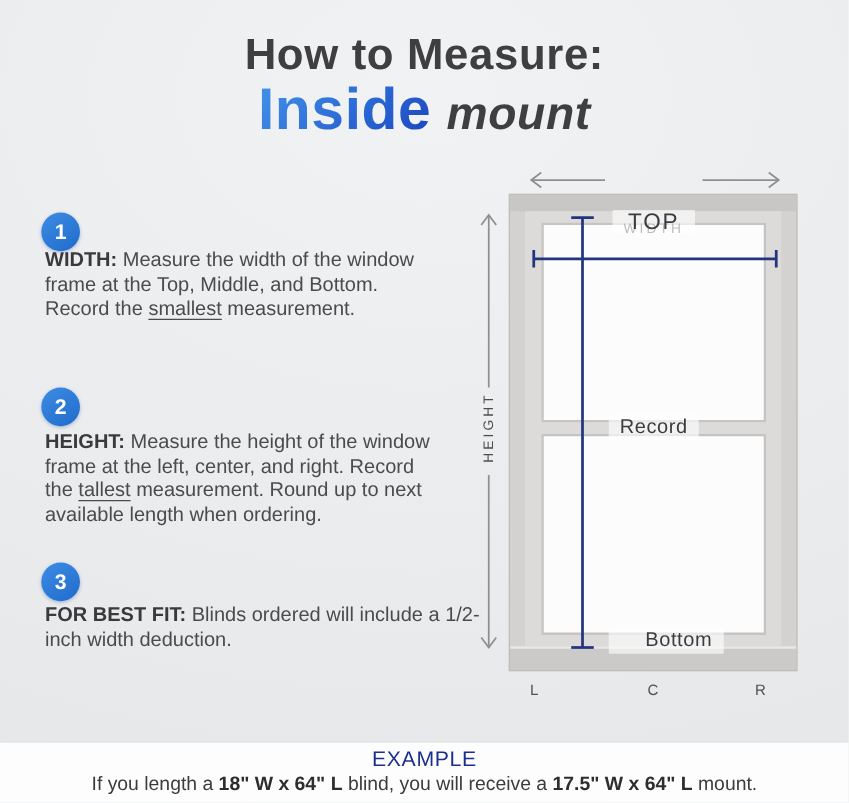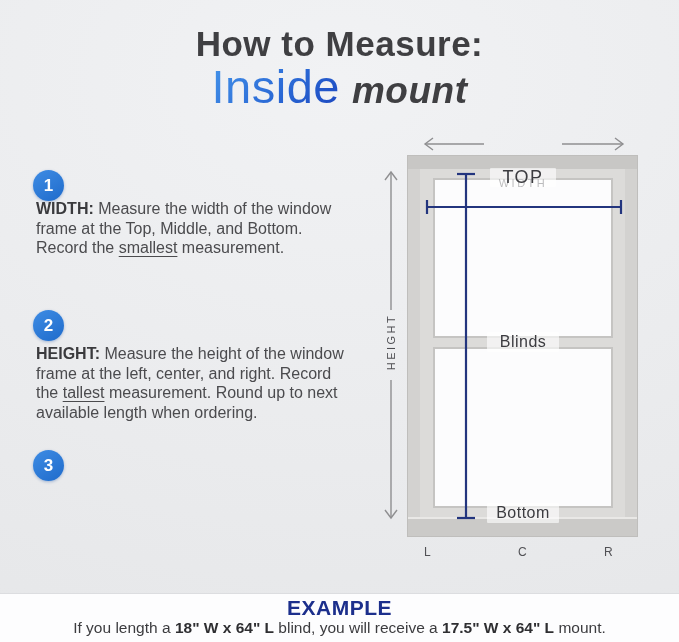--- a/index.html
+++ b/index.html
@@ -12,21 +12,21 @@
     position:relative;width:679px;height:642px;overflow:hidden;
     background:radial-gradient(130% 95% at 50% 12%, #f1f2f4 0%, #ebecee 55%, #e6e7e9 100%);
   }
   
   .title-block{position:absolute;top:24px;left:0;width:100%;text-align:center;}
   .title-line1{
     font-size:35px;font-weight:700;color:#3f3f42;letter-spacing:0.5px;line-height:40px;
   }
   .title-line2{margin-top:-2px;line-height:50px;}
   .title-highlight{
-    font-size:47px;font-weight:400;letter-spacing:0.5px;
+    font-size:47px;font-weight:700;letter-spacing:0.5px;
     background:linear-gradient(135deg,#4595ea 0%, #2b6ad6 55%, #1a44bd 100%);
     -webkit-background-clip:text;background-clip:text;color:transparent;
     vertical-align:baseline;
   }
   .title-suffix{font-size:37px;font-weight:700;color:#3f3f42;margin-left:12px;letter-spacing:0.5px;font-style:italic;}
   
   .step-badge{
     position:absolute;width:31px;height:31px;border-radius:50%;
     background:linear-gradient(145deg,#3e8ce4 0%, #1f6bcb 100%);
     box-shadow:0 1px 3px rgba(30,80,160,0.35);
@@ -56,36 +56,36 @@
   .pane{position:absolute;left:13px;width:180px;background:#fcfcfd;border:2px solid #c5c4c2;box-sizing:border-box;}
   .pane-top{top:9px;height:160px;}
   .pane-bottom{top:178px;height:161px;}
   
   .chip{
     position:absolute;background:rgba(255,255,255,0.62);
     color:#3c3c40;text-align:center;border-radius:1px;
   }
   .chip-top{left:490px;top:168px;width:66px;height:19px;font-size:18px;line-height:19px;letter-spacing:1.5px;}
   .chip-middle{left:487px;top:332px;width:72px;height:20px;font-size:16px;line-height:20px;letter-spacing:0.5px;}
-  .chip-bottom{left:487px;top:503px;width:72px;height:20px;font-size:16px;line-height:20px;letter-spacing:0.5px;}
+  .chip-bottom{left:487px;top:503px;width:72px;height:20px;font-size:16px;line-height:20px;letter-spacing:0.5px;padding-left:20px;}
   .measure-caption{position:absolute;font-size:11px;letter-spacing:2.5px;color:#4e4e52;text-align:center;}
   .lbl-width{left:480px;top:138px;width:86px;margin-top:39px;}
   .lbl-height{left:358px;top:336px;width:66px;transform:rotate(-90deg);}
   .lcr{position:absolute;top:545px;font-size:12px;letter-spacing:1px;color:#515155;}
   .lbl-l{left:424px;}
   .lbl-c{left:518px;}
   .lbl-r{left:604px;}
   .measure-svg{position:absolute;left:378px;top:130px;width:282px;height:430px;}
   
   .example{
     position:absolute;left:0;right:0;bottom:0;height:49px;
     background:#fdfdfe;border-top:1px solid #dcdde0;
     text-align:center;box-sizing:border-box;padding-top:3px;
   }
-  .example-heading{font-size:21px;font-weight:700;color:#1c2f8c;letter-spacing:0.5px;line-height:21px;}
+  .example-heading{font-size:17px;font-weight:400;color:#1c2f8c;letter-spacing:0.5px;line-height:21px;}
   .example-line{font-size:15.5px;color:#3c3c3f;line-height:20px;}
   .example-line b{font-weight:700;color:#2e2e31;}
 </style>
 </head>
 <body>
 
 <div class="canvas">
 
   <div class="title-block">
     <div class="title-line1">How to Measure:</div>
@@ -101,20 +101,21 @@
       <span>2</span>
     </div>
   <div class="step-badge badge-3">
       <span>3</span>
     </div>
 
   <p class="step-text text-2"><span class="step-label">HEIGHT:</span><span> Measure the height of the window frame at the left, center, and right. Record the </span><span class="u">tallest</span><span> measurement. Round up to next available length when ordering.</span></p>
 
   <p class="step-text text-1"><span class="step-label">WIDTH:</span><span> Measure the width of the window frame at the Top, Middle, and Bottom. Record the </span><span class="u">smallest</span><span> measurement.</span></p>
 
+  <p class="step-text text-3"><span class="step-label">FOR BEST FIT:</span><span> Blinds ordered will include a 1/2-inch width deduction.</span><span class="u"></span><span></span></p>
 
   <div class="win">
     <div class="win-head"></div>
     <div class="win-sill"></div>
     <div class="win-inner">
       <div class="pane pane-top"></div>
       <div class="pane pane-bottom"></div>
     </div>
   </div>
 
@@ -143,21 +144,21 @@
       <path d="M49,77 L243,77"></path>
       <path d="M49,70 L49,84"></path>
       <path d="M243,70 L243,84"></path>
     </g>
   </svg>
 
   <div class="measure-caption lbl-width">WIDTH</div>
   <div class="measure-caption lbl-height">HEIGHT</div>
 
   <div class="chip chip-top">TOP</div>
-  <div class="chip chip-middle">Blinds</div>
+  <div class="chip chip-middle">Record</div>
   <div class="chip chip-bottom">Bottom</div>
 
   <div class="lcr lbl-l">L</div>
   <div class="lcr lbl-c">C</div>
   <div class="lcr lbl-r">R</div>
 
   <div class="example">
     <div class="example-heading">EXAMPLE</div>
     <div class="example-line"><span>If you length a </span><b>18" W x 64" L</b><span> blind, you will receive a </span><b>17.5" W x 64" L</b><span> mount.</span></div>
   </div>

